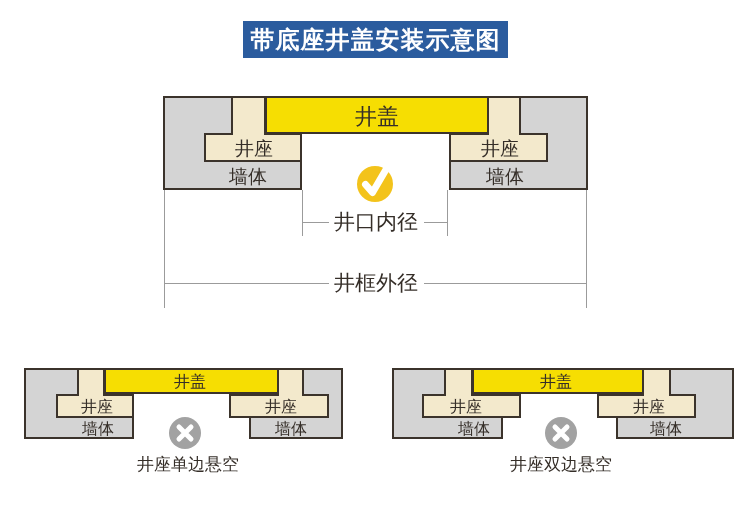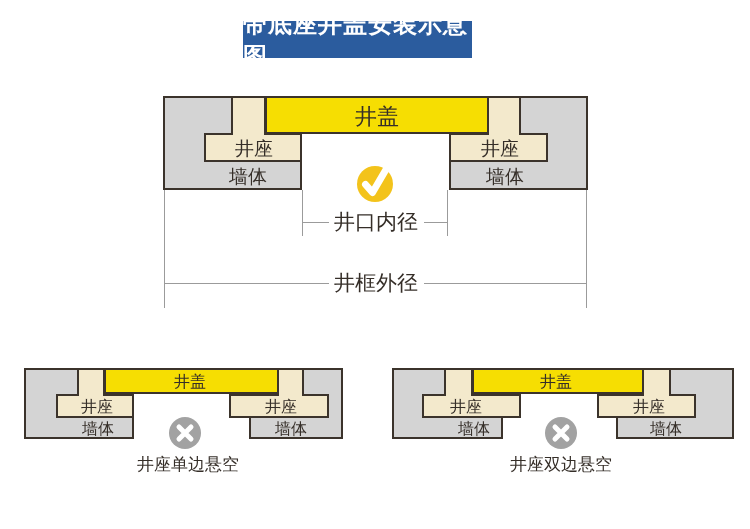--- a/index.html
+++ b/index.html
@@ -3,23 +3,23 @@
 <meta charset="utf-8">
 <style>
   html,body { margin:0; padding:0; background:#ffffff; }
   body {
     width:750px; height:529px;
     font-family:"DejaVu Sans","Liberation Sans",sans-serif;
   }
   .page { position:relative; width:750px; height:529px; background:#ffffff; overflow:hidden; }
 
   .title-bar {
-    position:absolute; left:243px; top:21px; width:229px; height:37px;
+    position:absolute; left:243px; top:21px; width:265px; height:37px;
     background:var(--title_bg); color:var(--title_text);
-    display:flex; align-items:center; justify-content:flex-start;
+    display:flex; align-items:center; justify-content:center;
     font-size:24px; font-weight:bold; letter-spacing:1px;
   }
 
   svg.diagram { position:absolute; left:0; top:0; display:block; }
 
   .wall  { fill:var(--wall_fill);  stroke:var(--outline); stroke-width:2; }
   .seat  { fill:var(--seat_fill);  stroke:var(--outline); stroke-width:2; }
   .cover { fill:var(--cover_fill); stroke:var(--outline); stroke-width:2; }
 
   .lbl     { fill:var(--label_text); }

